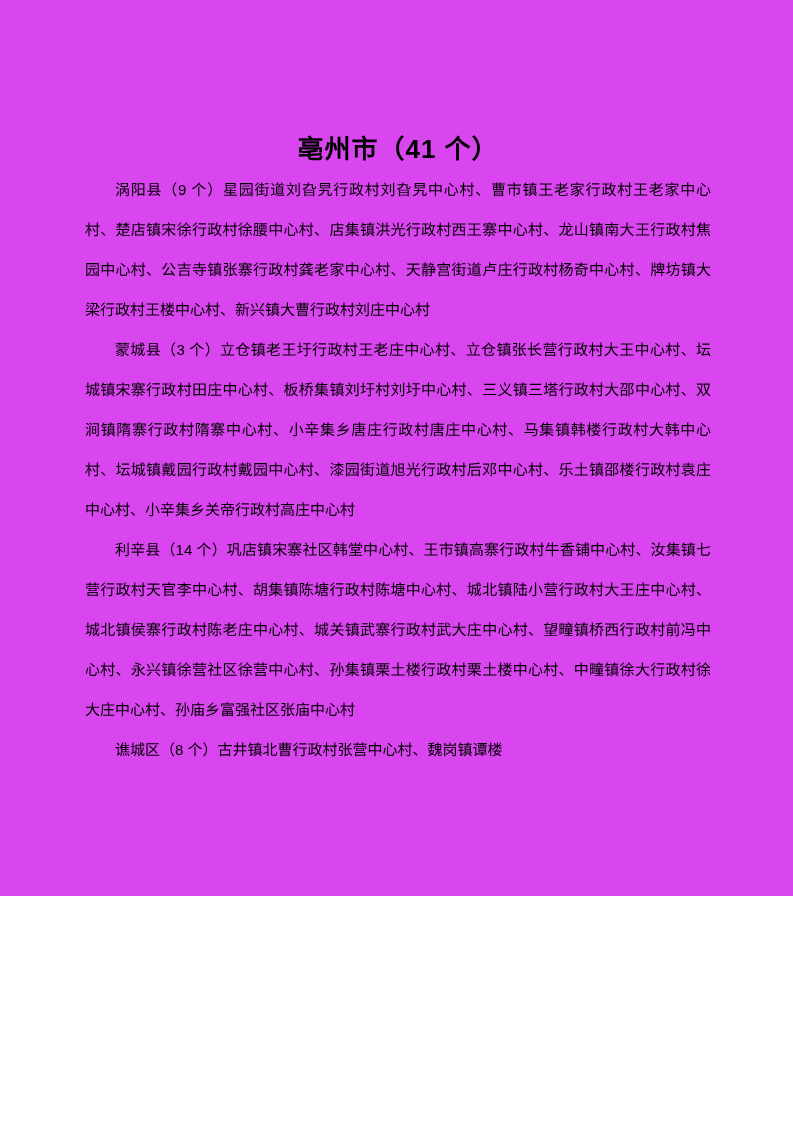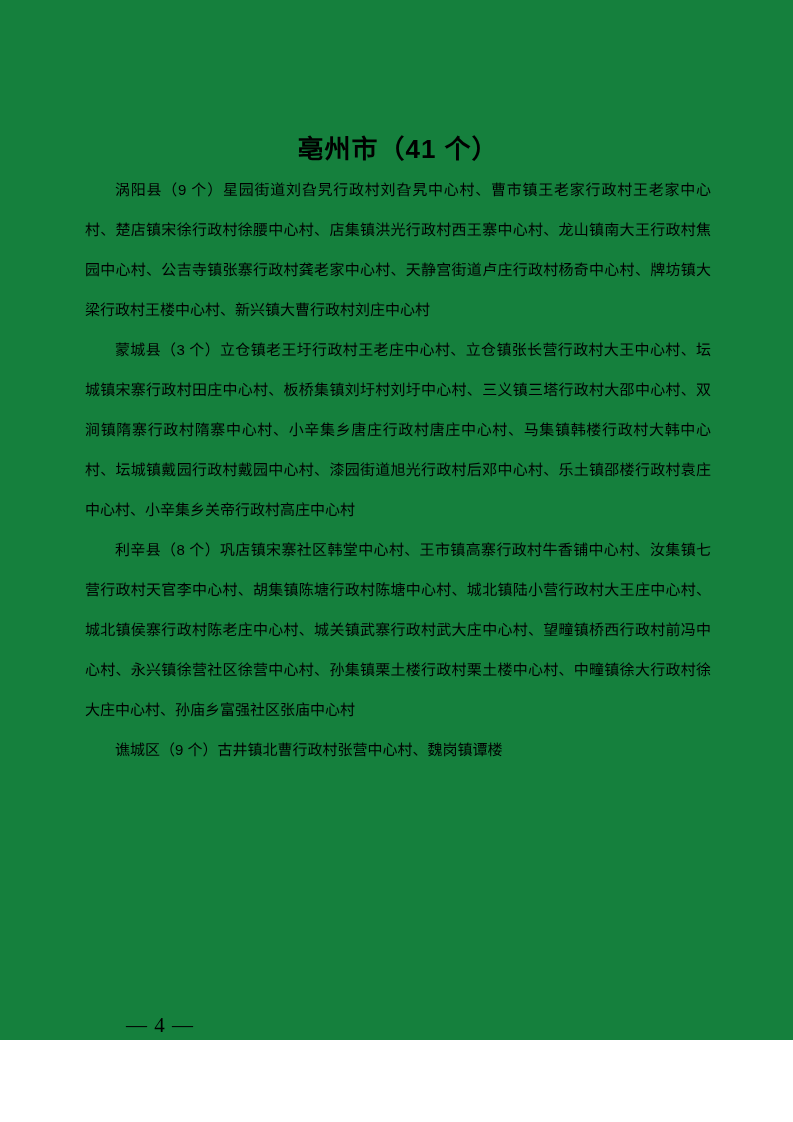--- a/index.html
+++ b/index.html
@@ -3,22 +3,22 @@
 <meta charset="utf-8">
 <style>
   html, body {
     margin: 0;
     padding: 0;
     background: #ffffff;
   }
   .page {
     position: relative;
     width: 793px;
-    height: 1040px;
-    background: #15803d;
+    height: 896px;
+    background: #d946ef;
     color: #000000;
     font-family: "Liberation Sans", sans-serif;
     overflow: hidden;
   }
   .content {
     position: absolute;
     left: 85px;
     top: 131px;
     width: 626px;
   }
@@ -53,17 +53,17 @@
   }
 </style>
 </head>
 <body>
 
 <div class="page">
   <div class="content">
     <h1 class="doc-title">亳州市（41 个）</h1>
     <p class="para">涡阳县（9 个）星园街道刘旮旯行政村刘旮旯中心村、曹市镇王老家行政村王老家中心村、楚店镇宋徐行政村徐腰中心村、店集镇洪光行政村西王寨中心村、龙山镇南大王行政村焦园中心村、公吉寺镇张寨行政村龚老家中心村、天静宫街道卢庄行政村杨奇中心村、牌坊镇大梁行政村王楼中心村、新兴镇大曹行政村刘庄中心村</p>
     <p class="para">蒙城县（3 个）立仓镇老王圩行政村王老庄中心村、立仓镇张长营行政村大王中心村、坛城镇宋寨行政村田庄中心村、板桥集镇刘圩村刘圩中心村、三义镇三塔行政村大邵中心村、双涧镇隋寨行政村隋寨中心村、小辛集乡唐庄行政村唐庄中心村、马集镇韩楼行政村大韩中心村、坛城镇戴园行政村戴园中心村、漆园街道旭光行政村后邓中心村、乐土镇邵楼行政村袁庄中心村、小辛集乡关帝行政村高庄中心村</p>
-    <p class="para">利辛县（8 个）巩店镇宋寨社区韩堂中心村、王市镇高寨行政村牛香铺中心村、汝集镇七营行政村天官李中心村、胡集镇陈塘行政村陈塘中心村、城北镇陆小营行政村大王庄中心村、城北镇侯寨行政村陈老庄中心村、城关镇武寨行政村武大庄中心村、望疃镇桥西行政村前冯中心村、永兴镇徐营社区徐营中心村、孙集镇栗土楼行政村栗土楼中心村、中疃镇徐大行政村徐大庄中心村、孙庙乡富强社区张庙中心村</p>
-    <p class="para">谯城区（9 个）古井镇北曹行政村张营中心村、魏岗镇谭楼</p>
+    <p class="para">利辛县（14 个）巩店镇宋寨社区韩堂中心村、王市镇高寨行政村牛香铺中心村、汝集镇七营行政村天官李中心村、胡集镇陈塘行政村陈塘中心村、城北镇陆小营行政村大王庄中心村、城北镇侯寨行政村陈老庄中心村、城关镇武寨行政村武大庄中心村、望疃镇桥西行政村前冯中心村、永兴镇徐营社区徐营中心村、孙集镇栗土楼行政村栗土楼中心村、中疃镇徐大行政村徐大庄中心村、孙庙乡富强社区张庙中心村</p>
+    <p class="para">谯城区（8 个）古井镇北曹行政村张营中心村、魏岗镇谭楼</p>
   </div>
   <div class="page-footer">— 4 —</div>
 </div>
 
 </body></html>

